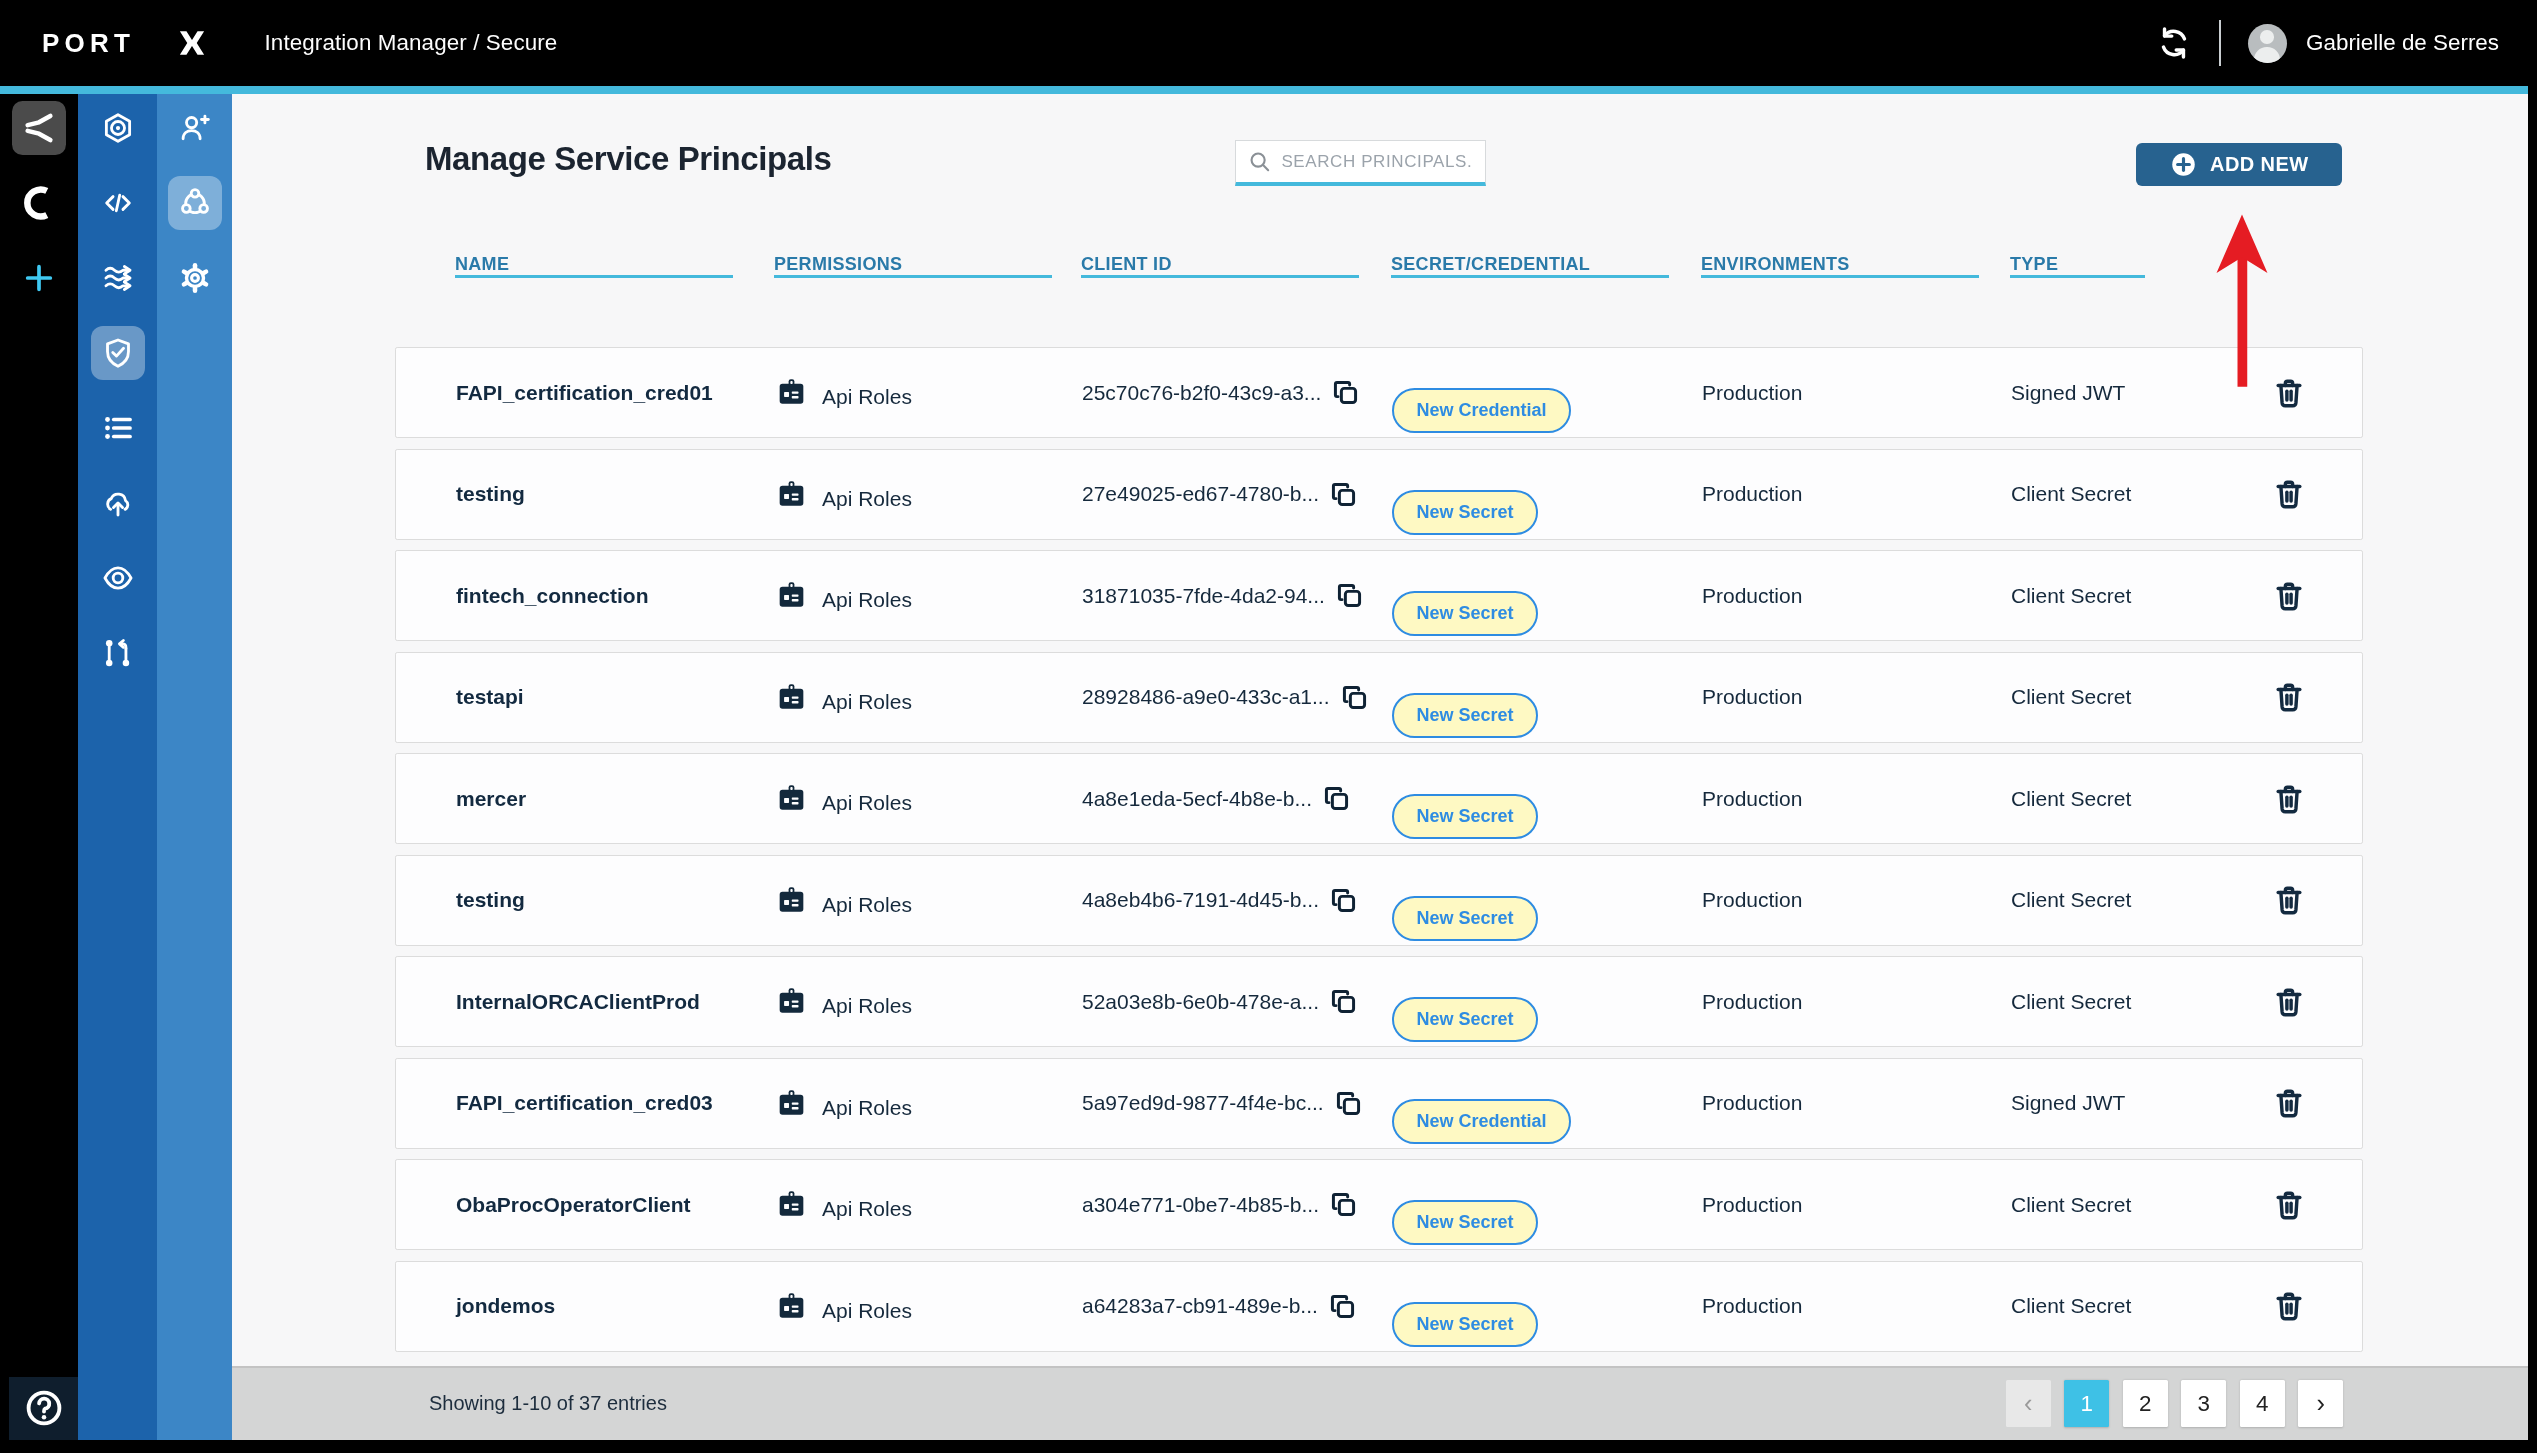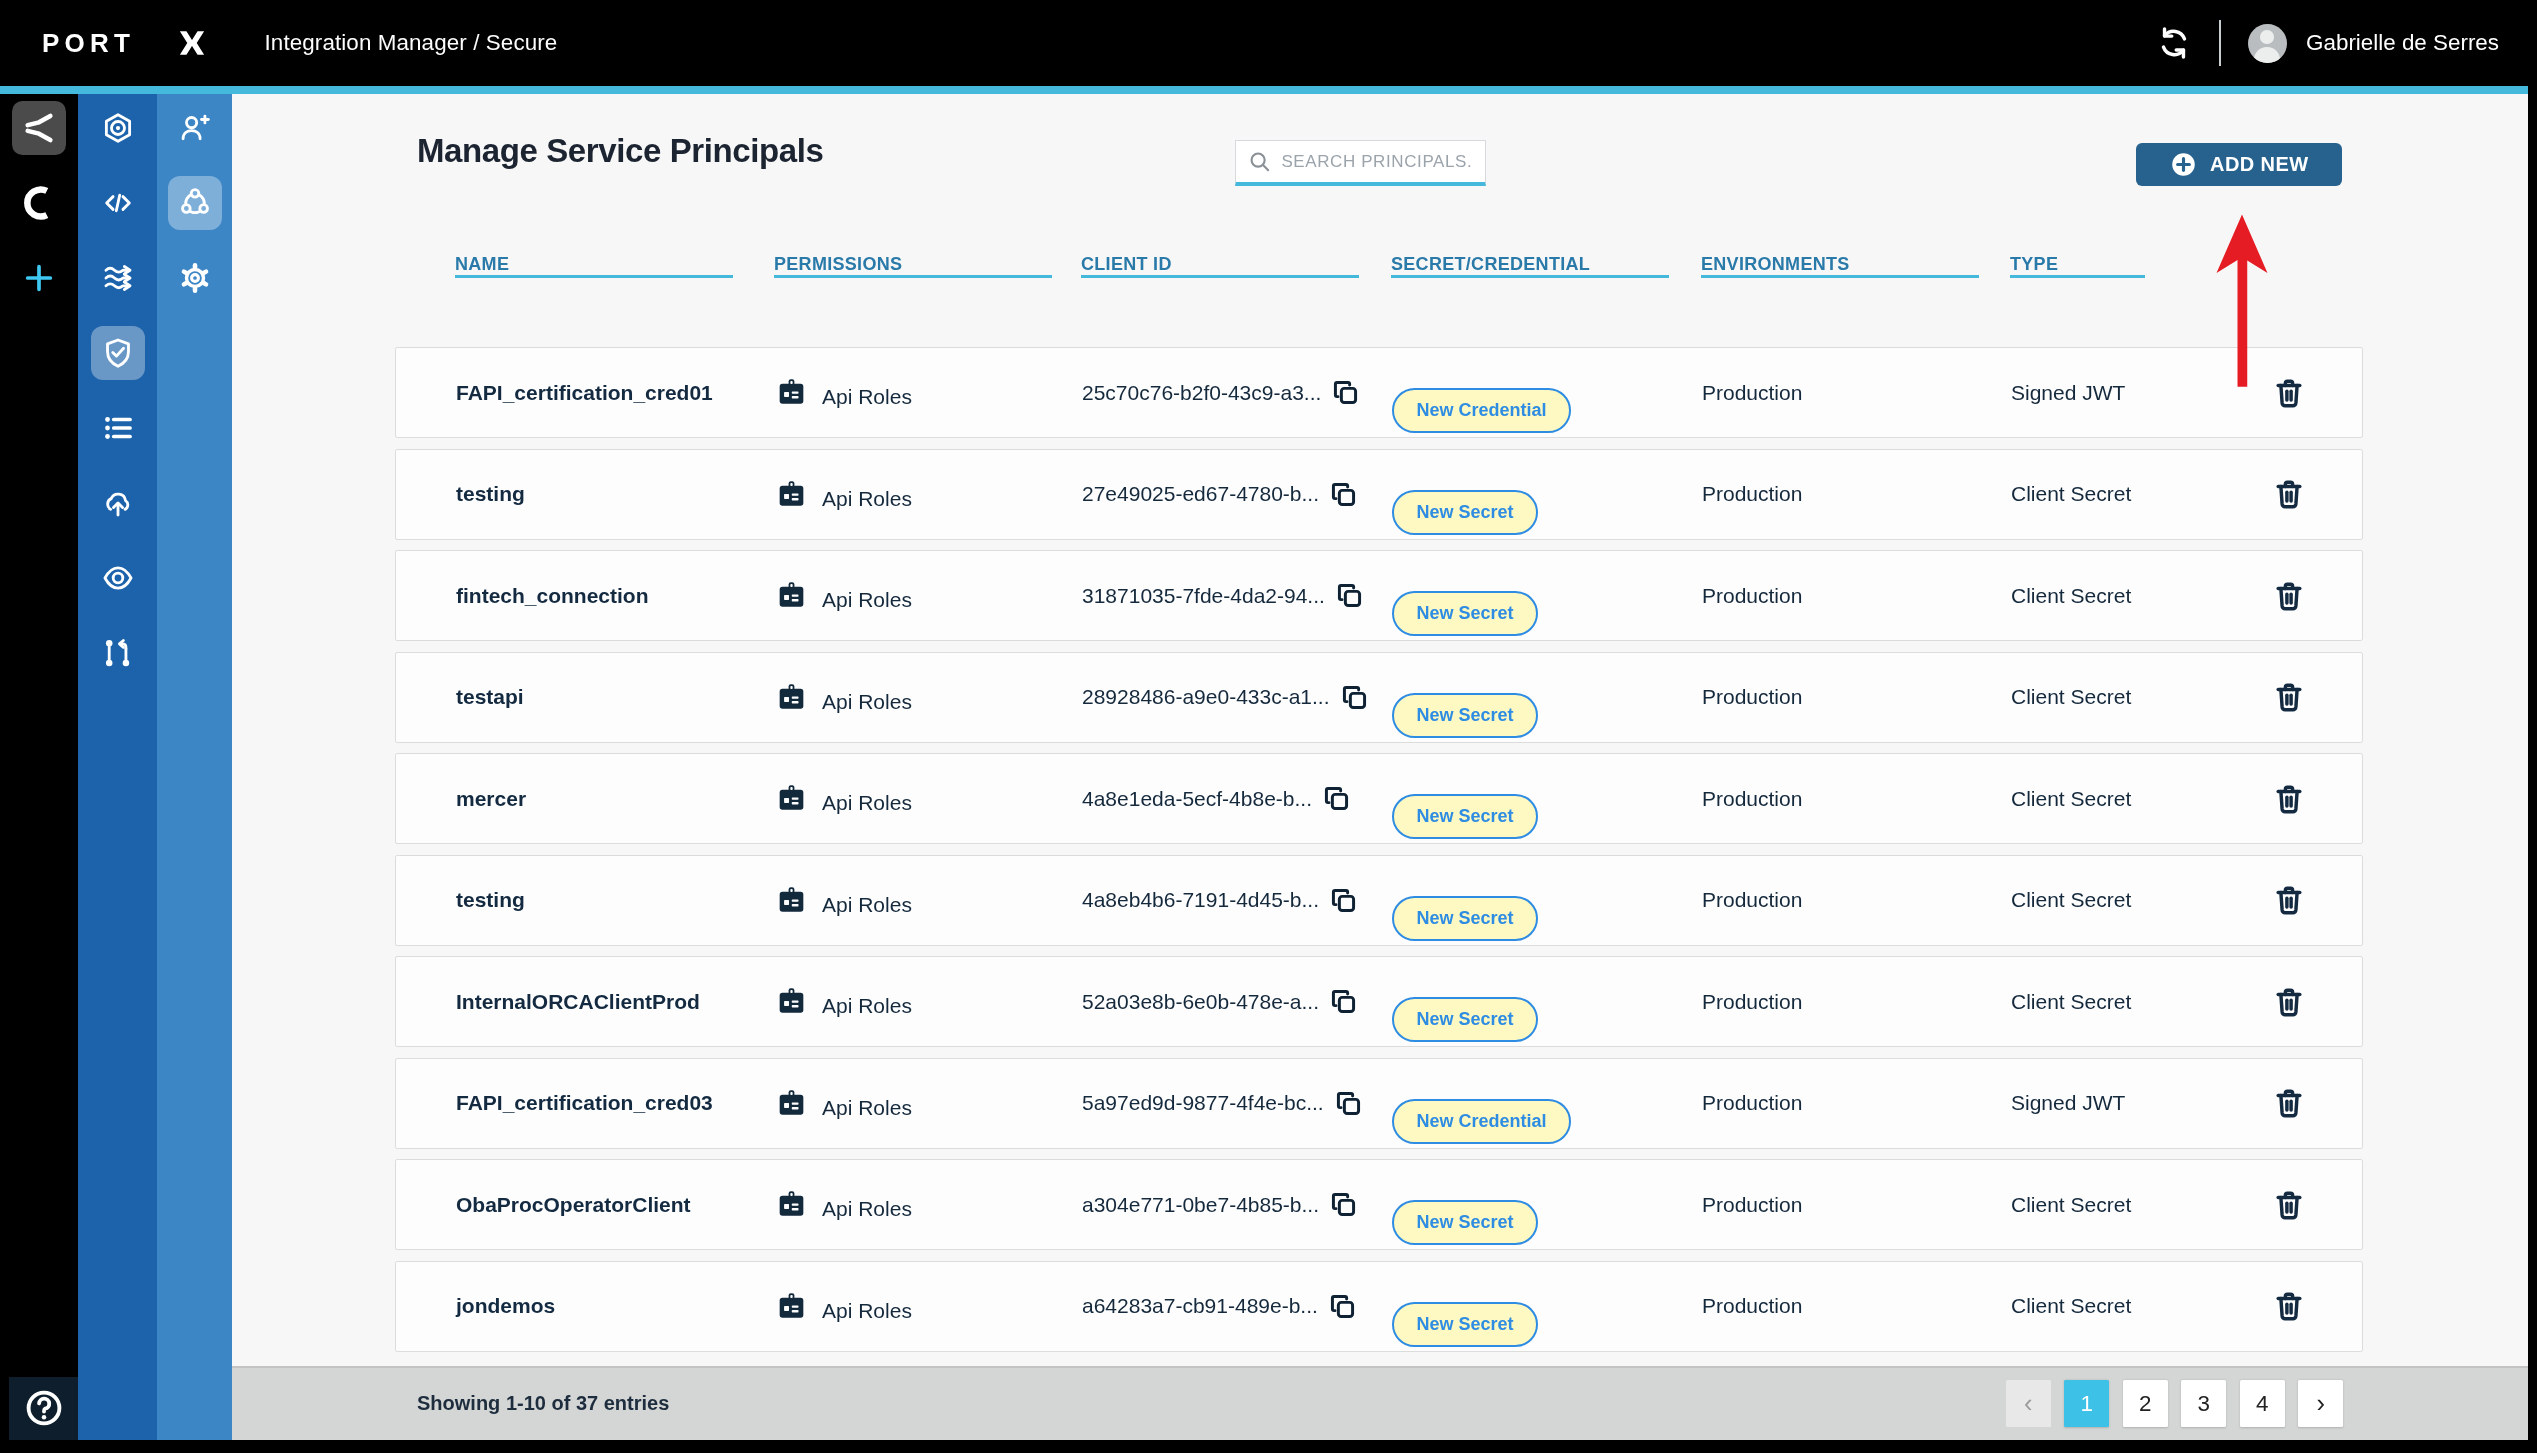--- a/index.html
+++ b/index.html
@@ -33,21 +33,21 @@
   .rail-tile.accent{color:#3fc9f2;}
   .help-tile{position:absolute;left:9px;bottom:13.5px;width:69px;height:63px;background:#0f1e2d;display:flex;align-items:center;justify-content:center;z-index:5;}
   .help-btn{background:none;border:none;padding:0;color:#fff;cursor:pointer;width:42px;height:42px;}
 
   
   .right-strip{position:absolute;right:0;top:0;width:9.7px;height:100%;background:#000;z-index:9;}
   .bottom-strip{position:absolute;left:0;bottom:0;width:100%;height:13.5px;background:#000;z-index:8;}
 
   
   .main{position:absolute;left:232px;right:9.7px;top:93px;bottom:13.5px;background:#f7f7f8;overflow:hidden;}
-  .page-title{position:absolute;left:185px;top:39px;margin:0;font-size:33px;font-weight:700;letter-spacing:-0.4px;color:#1b2430;}
+  .page-title{position:absolute;left:185px;top:39px;margin:8px;font-size:33px;font-weight:700;letter-spacing:-0.4px;color:#1b2430;}
   .search-box{position:absolute;left:1003px;top:47px;width:251px;height:46px;background:#fff;border:1.5px solid #d7dadc;border-bottom:4.5px solid var(--accent-cyan,#44b9dc);display:flex;align-items:center;padding:0 10.5px;}
   .search-box svg{width:25.4px;height:25.4px;color:#8a9096;flex:0 0 auto;}
   .search-input{border:none;outline:none;flex:1;min-width:0;font-size:17px;letter-spacing:0.6px;color:#333;margin-left:7.5px;background:transparent;}
   .search-input::placeholder{color:#9ba3ab;text-transform:uppercase;}
   .add-new-btn{position:absolute;left:1904px;top:50px;width:206px;height:43px;background:var(--button-blue,#27628f);color:#fff;border:none;border-radius:6px;display:flex;align-items:center;justify-content:center;gap:13.5px;font-size:20px;font-weight:700;letter-spacing:0.4px;cursor:pointer;}
   .add-new-btn svg{width:27px;height:27px;flex:0 0 auto;}
   .red-arrow{position:absolute;left:1965px;top:120px;width:90px;height:176px;z-index:3;}
 
   
   .thead{position:absolute;left:223px;top:161px;display:grid;grid-template-columns:319px 307px 310px 310px 309px 248px 60px;}
@@ -60,21 +60,21 @@
   .cell-perm{display:flex;align-items:flex-end;gap:14px;}
   .cell-perm svg{width:33px;height:33px;color:#13293c;flex:0 0 auto;}
   .cell-client{display:flex;align-items:center;gap:9px;}
   .copy-btn{background:none;border:none;padding:0;cursor:pointer;color:#0f2234;width:31px;height:31px;flex:0 0 auto;}
   .pill-btn{display:inline-flex;align-items:center;justify-content:center;height:45px;padding:0 22.4px;border:2.2px solid var(--pill-blue,#2e8ce2);border-radius:24px;background:#fef9c3;color:var(--pill-blue,#2e8ce2);font-size:18px;font-weight:700;cursor:pointer;white-space:nowrap;margin-top:36px;}
   .trash-btn{background:none;border:none;padding:0;cursor:pointer;color:#132a40;width:36px;height:36px;justify-self:center;}
   .copy-btn svg,.trash-btn svg{width:100%;height:100%;}
 
   
   .footer{position:absolute;left:232px;right:9.7px;top:1366px;bottom:13.5px;background:#d4d5d5;border-top:2.2px solid #c3c3c3;display:flex;align-items:center;justify-content:space-between;padding:0 185px 0 185px;z-index:4;}
-  .showing{font-size:20px;font-weight:700;color:#1d2d3d;}
+  .showing{font-size:20px;font-weight:400;color:#1d2d3d;margin-left:12px;}
   .pagination{display:flex;gap:13.5px;}
   .page-btn{width:45px;height:47px;border:none;border-radius:1.5px;background:#fff;color:#222;font-size:22.4px;cursor:pointer;box-shadow:0 0.7px 2.2px rgba(0,0,0,.18);display:flex;align-items:center;justify-content:center;padding:0;}
   .page-btn.active{background:var(--active-page-cyan,#3ec1e6);color:#fff;}
   .page-btn.disabled{background:#e8e8e8;color:#9a9a9a;box-shadow:none;cursor:default;}
   .page-btn .chev{font-size:25.4px;line-height:1;}
 </style>
 </head>
 <body>
 
 <div class="screen">

